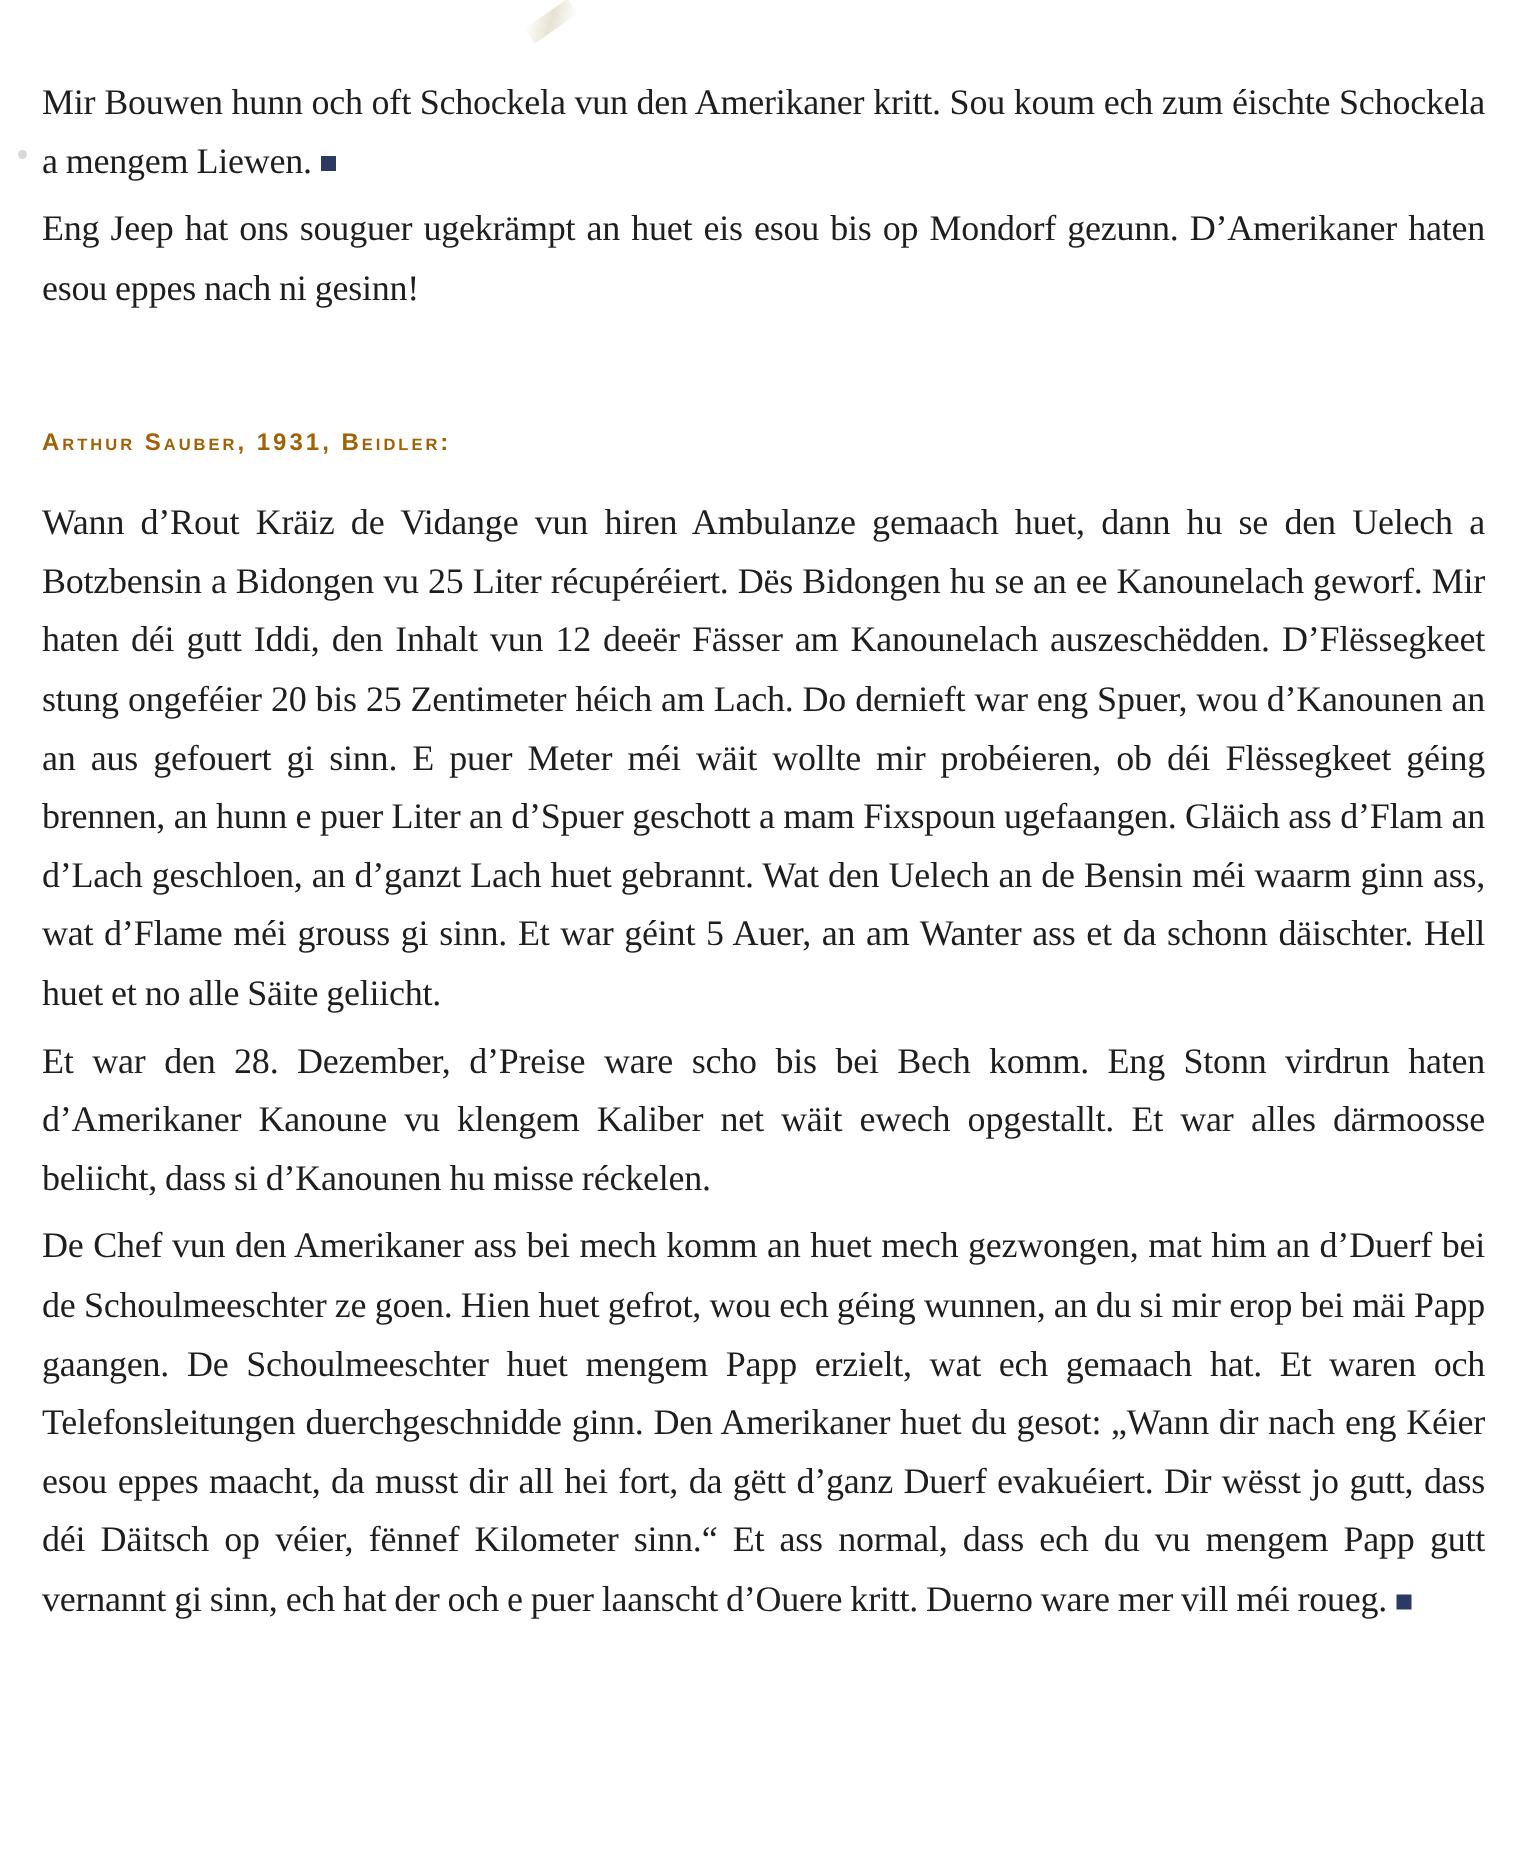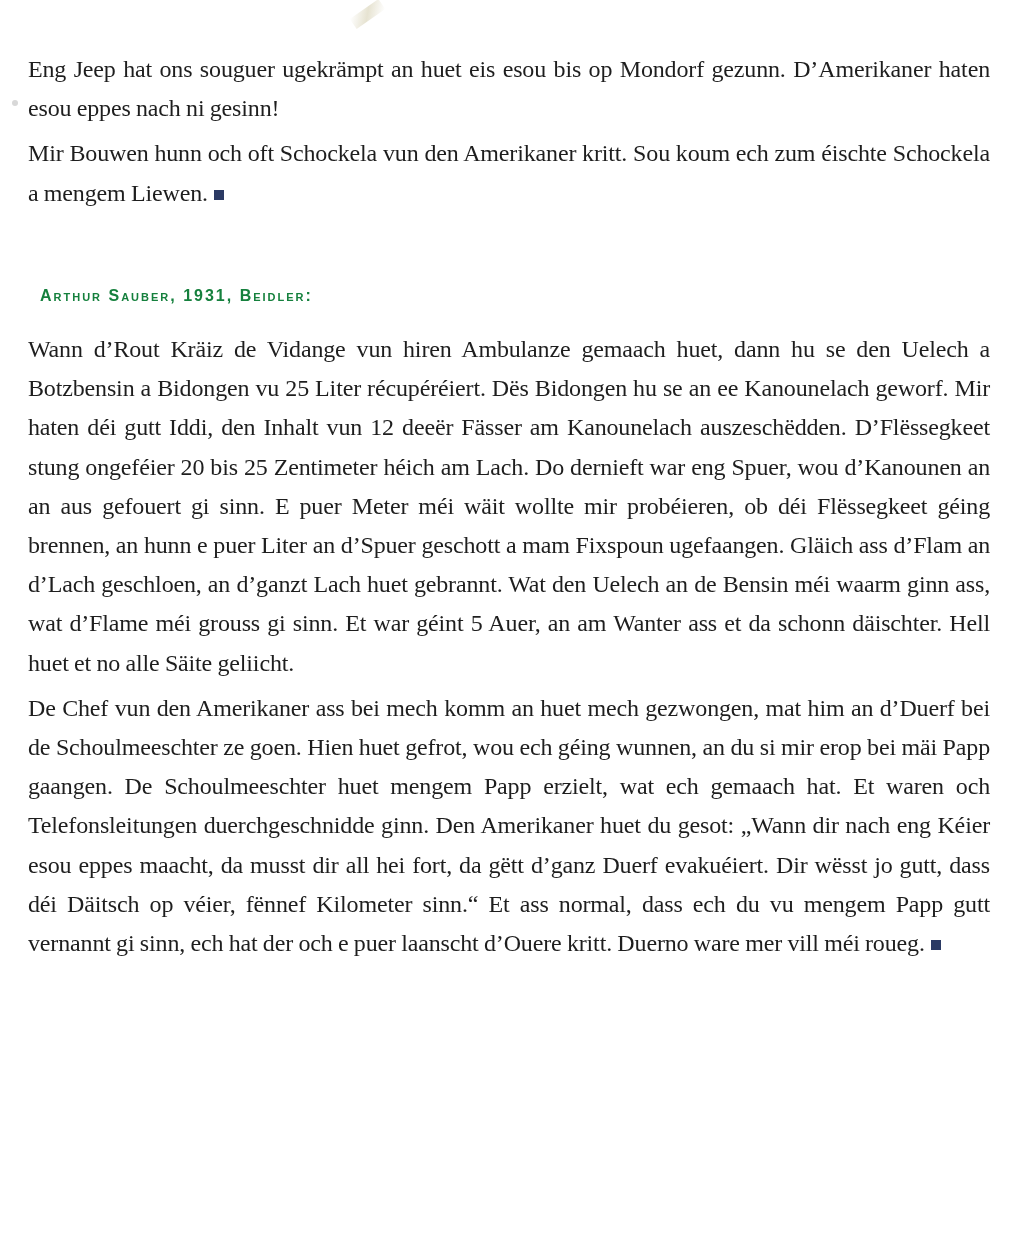--- a/index.html
+++ b/index.html
@@ -34,24 +34,24 @@
       margin-left: 6px;
       vertical-align: 1px;
     }
     .heading {
       font-family: "Liberation Sans", "DejaVu Sans", sans-serif;
       font-weight: bold;
       font-size: 16px;
       letter-spacing: 2px;
       font-variant: small-caps;
       text-transform: none;
-      color: #15803d;
+      color: #a16207;
       margin: 0;
       position: absolute;
-      left: 12px;
+      left: 0;
       top: 237px;
     }
     .section2 {
       position: absolute;
       left: 0;
       top: 280px;
       width: 962px;
     }
     .scan-mark {
       position: absolute;
@@ -73,23 +73,24 @@
     }
   </style>
 </head>
 <body>
 
 <div class="scan-mark"></div>
 <div class="margin-dot"></div>
 
 <div class="page">
   <div>
+    <p class="para last-line-left"><span>Mir Bouwen hunn och oft Schockela vun den Amerikaner kritt. Sou koum ech zum éischte Schockela a mengem Liewen.</span><span class="endmark"></span></p>
     <p class="para"><span>Eng Jeep hat ons souguer ugekrämpt an huet eis esou bis op Mondorf gezunn. D’Amerikaner haten esou eppes nach ni gesinn!</span></p>
-    <p class="para last-line-left"><span>Mir Bouwen hunn och oft Schockela vun den Amerikaner kritt. Sou koum ech zum éischte Schockela a mengem Liewen.</span><span class="endmark"></span></p>
   </div>
 
   <h2 class="heading">Arthur Sauber, 1931, Beidler:</h2>
 
   <div class="section2">
     <p class="para"><span>Wann d’Rout Kräiz de Vidange vun hiren Ambulanze gemaach huet, dann hu se den Uelech a Botzbensin a Bidongen vu 25 Liter récupéréiert. Dës Bidongen hu se an ee Kanounelach geworf. Mir haten déi gutt Iddi, den Inhalt vun 12 deeër Fässer am Kanounelach auszeschëdden. D’Flëssegkeet stung ongeféier 20 bis 25 Zentimeter héich am Lach. Do dernieft war eng Spuer, wou d’Kanounen an an aus gefouert gi sinn. E puer Meter méi wäit wollte mir probéieren, ob déi Flëssegkeet géing brennen, an hunn e puer Liter an d’Spuer geschott a mam Fixspoun ugefaangen. Gläich ass d’Flam an d’Lach geschloen, an d’ganzt Lach huet gebrannt. Wat den Uelech an de Bensin méi waarm ginn ass, wat d’Flame méi grouss gi sinn. Et war géint 5 Auer, an am Wanter ass et da schonn däischter. Hell huet et no alle Säite geliicht.</span></p>
+    <p class="para"><span>Et war den 28. Dezember, d’Preise ware scho bis bei Bech komm. Eng Stonn virdrun haten d’Amerikaner Kanoune vu klengem Kaliber net wäit ewech opgestallt. Et war alles därmoosse beliicht, dass si d’Kanounen hu misse réckelen.</span></p>
     <p class="para"><span>De Chef vun den Amerikaner ass bei mech komm an huet mech gezwongen, mat him an d’Duerf bei de Schoulmeeschter ze goen. Hien huet gefrot, wou ech géing wunnen, an du si mir erop bei mäi Papp gaangen. De Schoulmeeschter huet mengem Papp erzielt, wat ech gemaach hat. Et waren och Telefonsleitungen duerchgeschnidde ginn. Den Amerikaner huet du gesot: „Wann dir nach eng Kéier esou eppes maacht, da musst dir all hei fort, da gëtt d’ganz Duerf evakuéiert. Dir wësst jo gutt, dass déi Däitsch op véier, fënnef Kilometer sinn.“ Et ass normal, dass ech du vu mengem Papp gutt vernannt gi sinn, ech hat der och e puer laanscht d’Ouere kritt. Duerno ware mer vill méi roueg.</span><span class="endmark"></span></p>
   </div>
 </div>
 
 </body></html>

